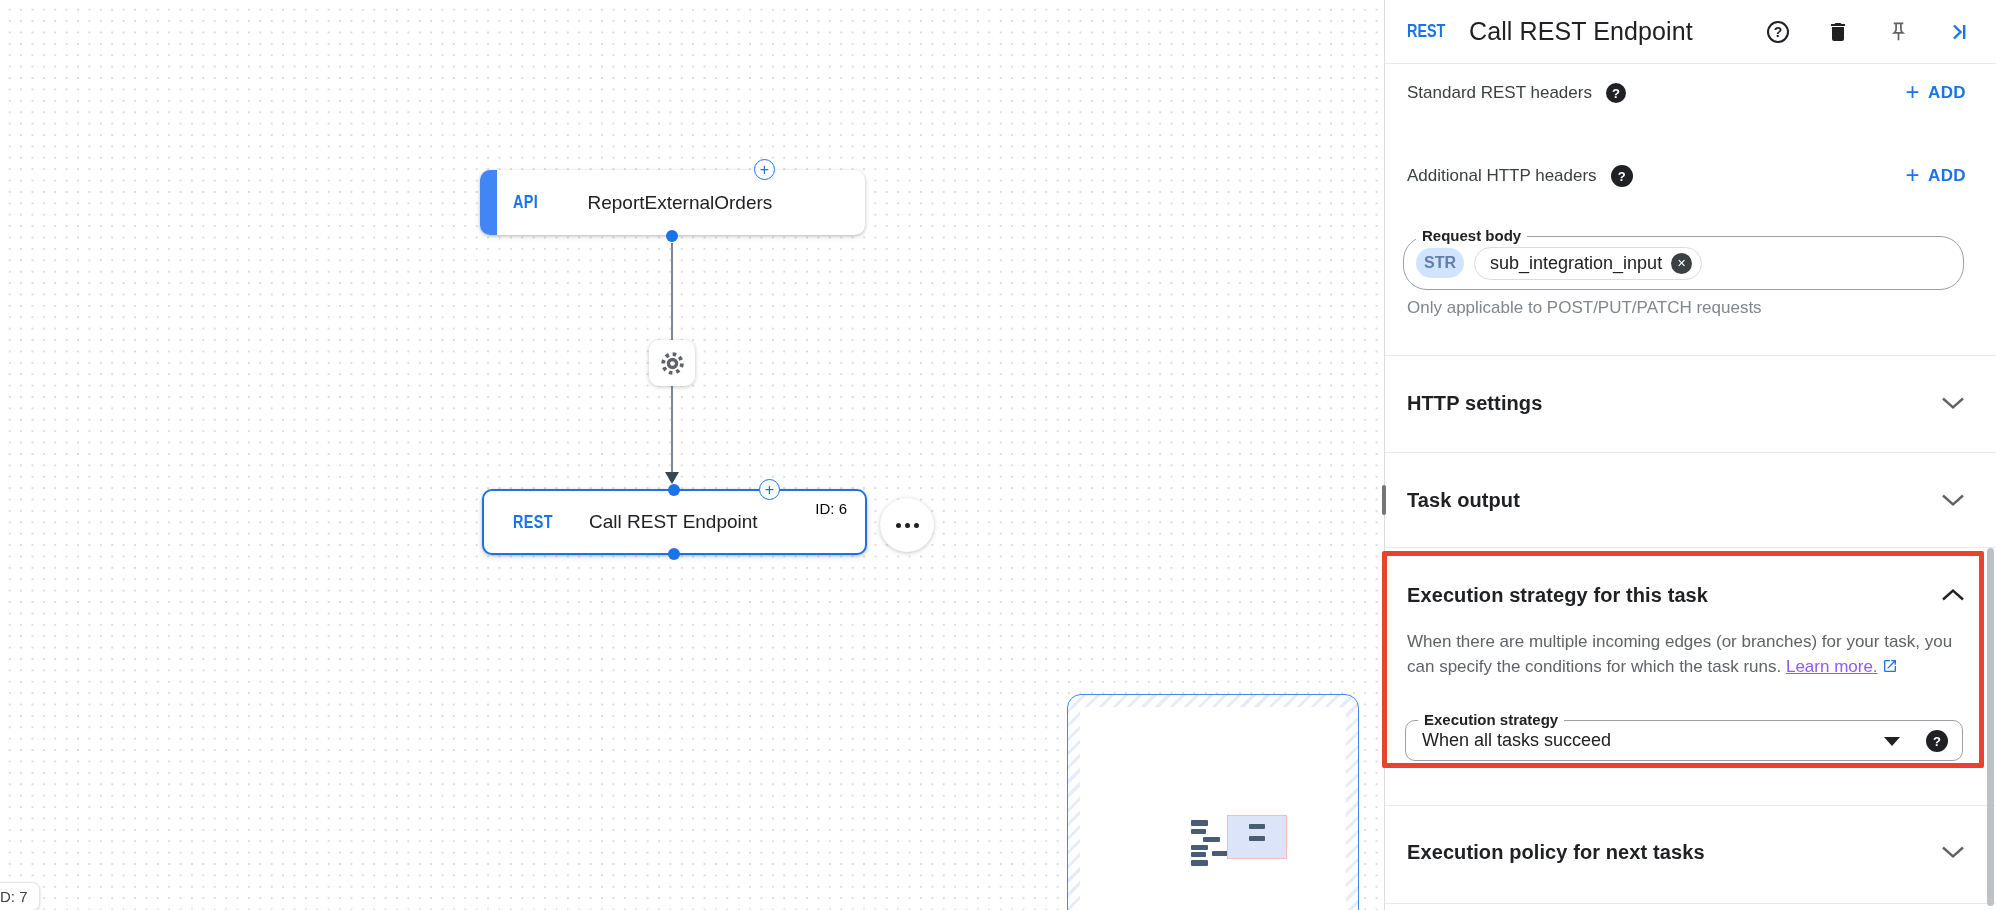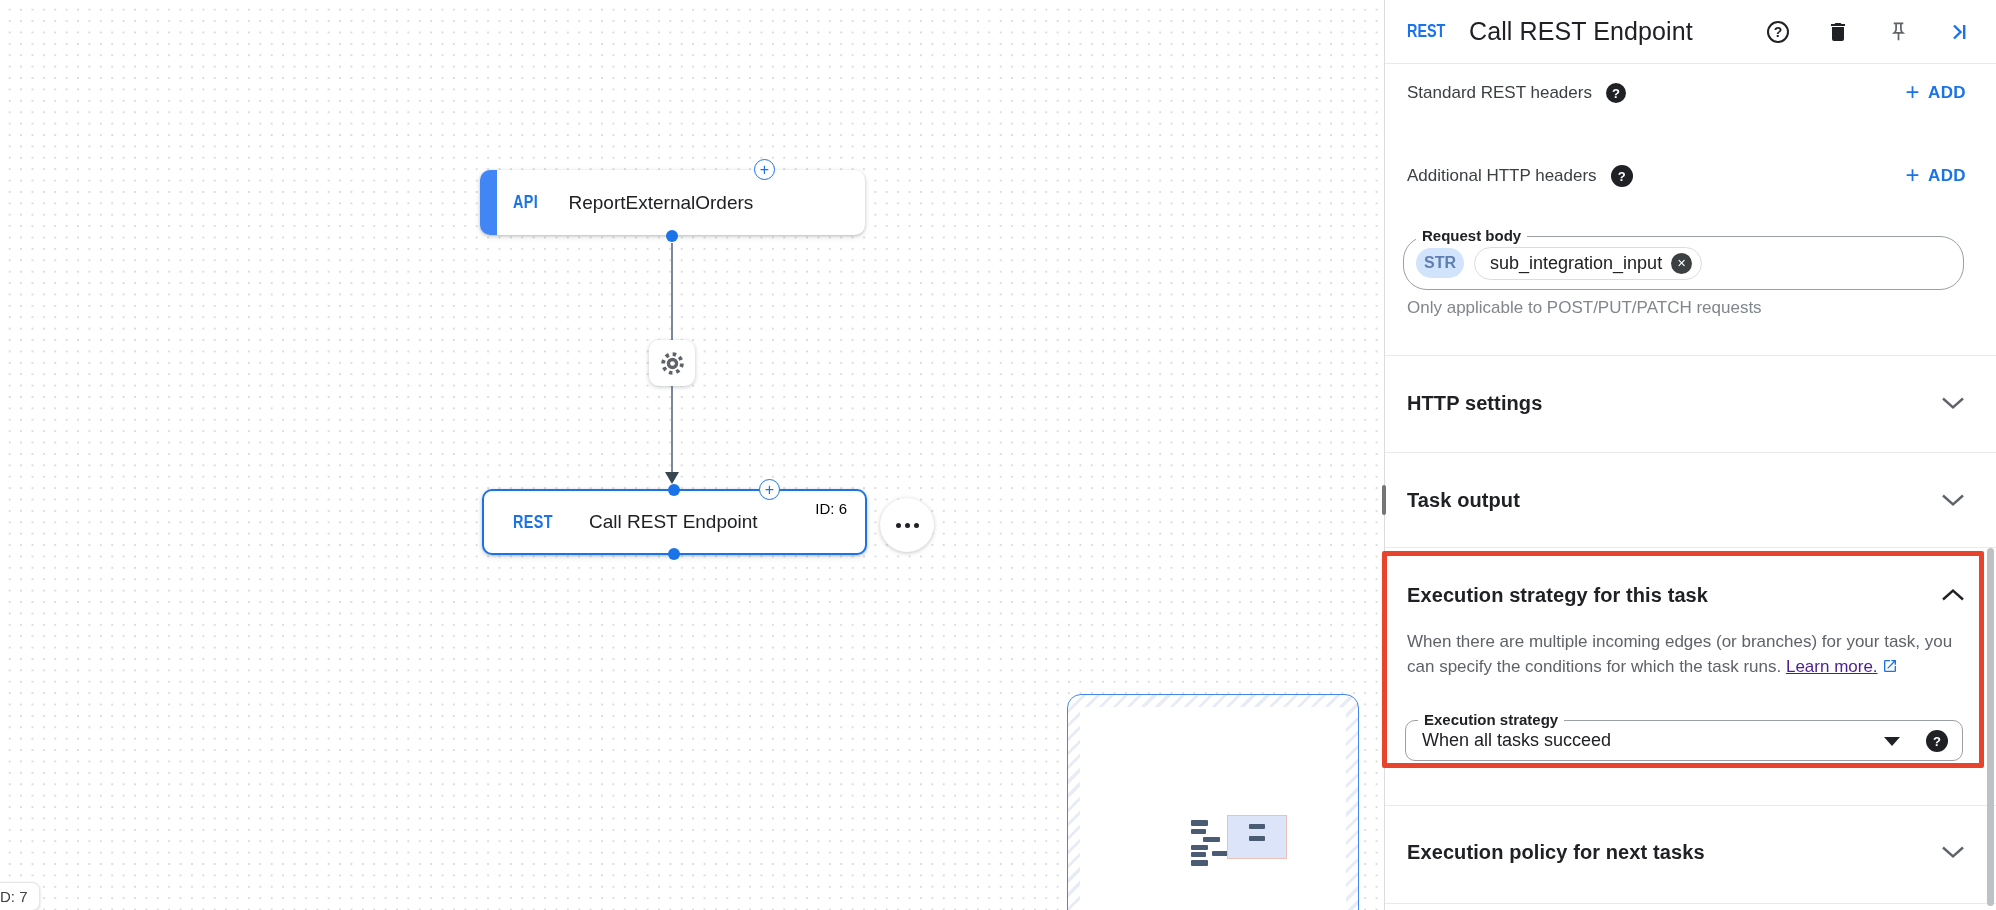--- a/index.html
+++ b/index.html
@@ -16,21 +16,21 @@
     box-shadow:0 1px 3px rgba(60,64,67,.28), 0 2px 6px rgba(60,64,67,.12);
     display:flex; align-items:center; }
   .node-badge { font-weight:bold; font-size:18px; color:#1a73e8;
     transform:scaleX(.8); transform-origin:left center; letter-spacing:.5px; white-space:nowrap; }
   .node-label { font-size:19px; color:#202124; }
 
   .api-node { left:480px; top:170px; width:385px; height:65px; }
   .api-bar { position:absolute; left:0; top:0; width:17px; height:65px;
     background:#4285f4; border-radius:10px 0 0 10px; }
   .api-node .node-badge { margin-left:33px; }
-  .api-node .node-label { margin-left:24px;text-align:right; }
+  .api-node .node-label { margin-left:43px;text-align:right; }
 
   .rest-node { left:482px; top:489px; width:385px; height:66px; border:2px solid #1a73e8; }
   .rest-node .node-badge { margin-left:29px; }
   .rest-node .node-label { margin-left:26px; }
   .node-id { position:absolute; right:18px; top:9px; font-size:15px; color:#000000; }
 
   .plus-circle { position:absolute; width:21px; height:21px; border-radius:50%;
     background:#fff; border:1.6px solid #1a73e8; color:#1a73e8; font-size:16px;
     display:flex; align-items:center; justify-content:center; line-height:1; z-index:3; }
   .port { position:absolute; width:12px; height:12px; border-radius:50%; background:#1a73e8; z-index:2; }
@@ -103,21 +103,21 @@
 
   .divider { position:absolute; left:0; width:100%; height:1px; background:#e8eaed; }
 
   .section-row { position:absolute; left:0; width:100%; height:48px; display:flex;
     align-items:center; padding:0 30px 0 22px; cursor:pointer; }
   .section-title { font-size:20px; font-weight:bold; color:#202124; letter-spacing:.1px; }
   .chev { margin-left:auto; }
 
   .desc { position:absolute; left:22px; top:629px; width:562px; font-size:17px;
     line-height:25px; color:#5f6368; }
-  .learn-link { color:#4c1d95; text-decoration:underline; cursor:pointer; }
+  .learn-link { color:#8b5cf6; text-decoration:underline; cursor:pointer; }
 
   .field-2 { left:20px; right:33px; top:720px; height:41px; display:flex; align-items:center;
     padding:0 16px; }
   .field-2 .value { font-size:18px; color:#202124; }
   .dd-caret { position:absolute; right:62px; top:16px; width:0; height:0;
     border-left:8px solid transparent; border-right:8px solid transparent;
     border-top:9px solid #202124; }
   .field-2 .help-dot { position:absolute; right:14px; top:9px; margin:0; }
 
   .mini-scroll { position:absolute; left:-3px; top:485px; width:4px; height:30px;

